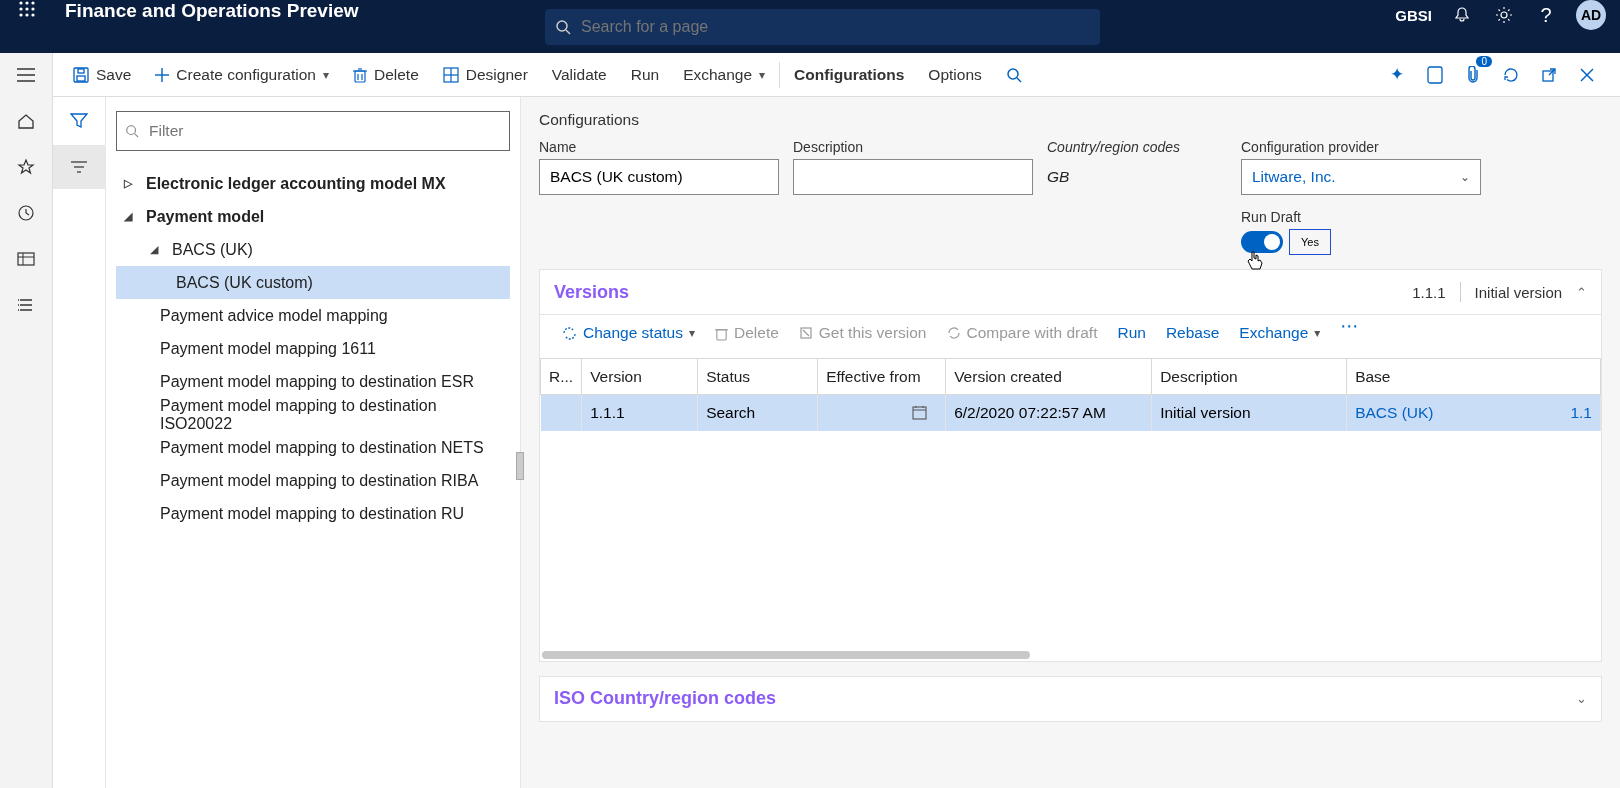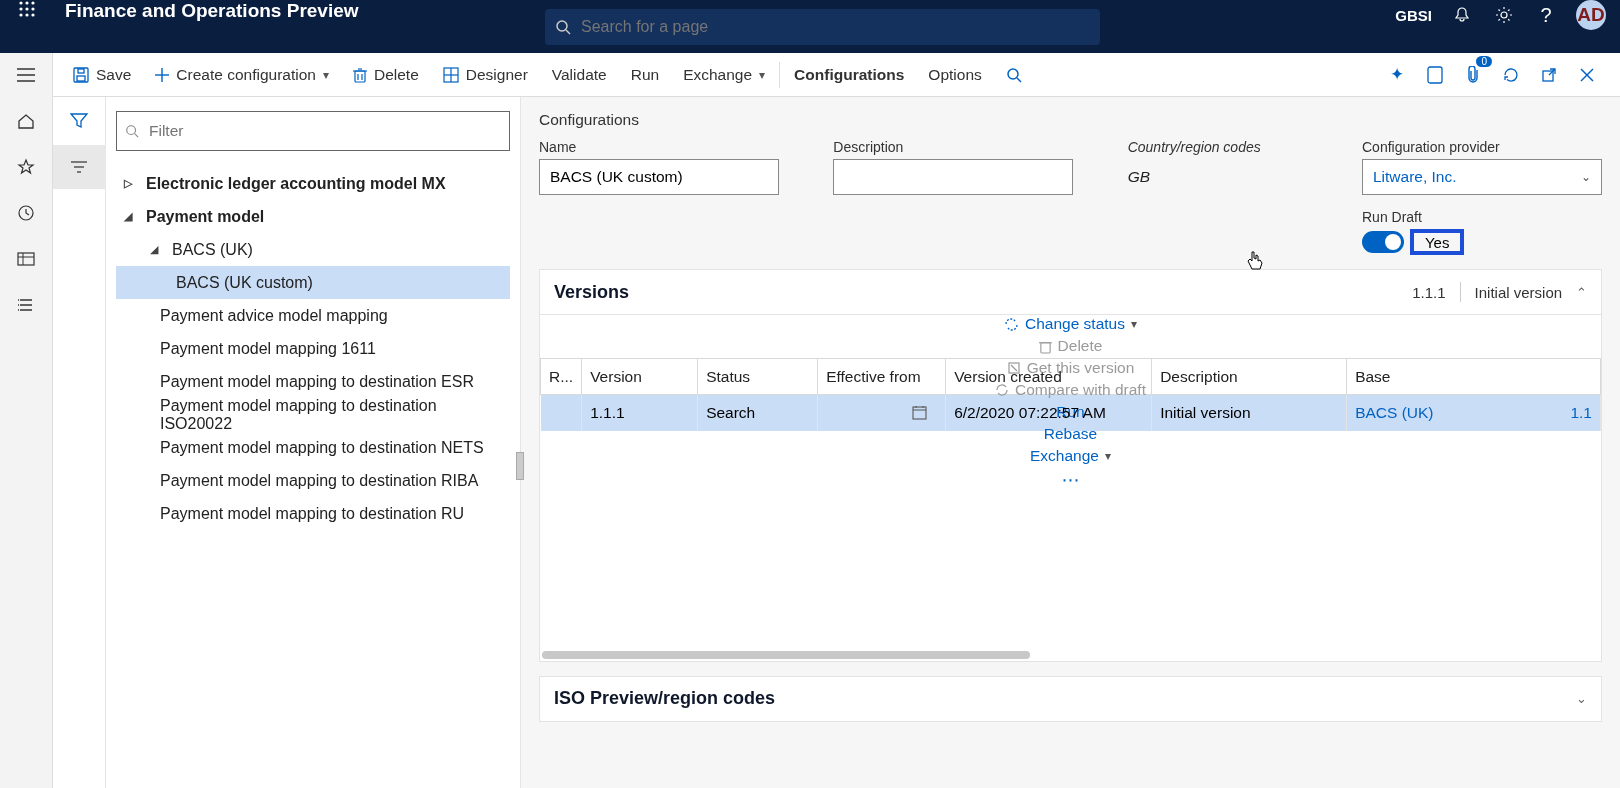--- a/index.html
+++ b/index.html
@@ -8,21 +8,21 @@
   
   .top-header { background: #0a1e3f; height: 53px; display:flex; align-items:flex-start; color:#fff; }
   .waffle { width:53px; display:flex; align-items:center; justify-content:center; }
   .waffle svg { fill:#fff; }
   .app-title { font-size:19px; font-weight:600; margin-left:12px; }
   .search { margin-left:auto; margin-right:auto; width:555px; height:36px; background:#14305c; border-radius:4px; display:flex; align-items:center; color:#ccc; padding:0 10px; gap:10px; position:absolute; left:545px; top:9px; }
   .search input { background:transparent; border:0; color:#fff; font-size:16px; flex:1; outline:none; }
   .top-right { margin-left:auto; display:flex; align-items:center; gap:18px; margin-right:14px; }
   .top-right span { font-size:15px; font-weight:600; }
   .top-icon { width:24px; height:24px; display:flex; align-items:center; justify-content:center; font-size:18px; }
-  .avatar { width:30px; height:30px; border-radius:50%; background:#bcd3ef; color:#7f1d1d; display:flex; align-items:center; justify-content:center; font-size:19px; font-weight:600; }
+  .avatar { width:30px; height:30px; border-radius:50%; background:#bcd3ef; color:#000000; display:flex; align-items:center; justify-content:center; font-size:14px; font-weight:600; }
 
   
   .cmdbar-wrap { display:flex; height:44px; border-bottom:1px solid #ddd; }
   .cmdbar { flex:1; display:flex; align-items:center; padding:0 8px; }
   .left-rail-cmd { width:53px; height:44px; display:flex; align-items:center; justify-content:center; background:#f3f3f3; border-right:1px solid #ddd; }
   .left-rail-cmd svg { stroke:#333; }
   .cmd { display:flex; align-items:center; gap:7px; padding:0 12px; height:44px; color:#333; font-size:15.5px; cursor:pointer; border:none; background:transparent; }
   .cmd.tab-sel { font-weight:600; }
   .vdiv { width:1px; height:26px; background:#ddd; margin:0 2px; }
   .cmdbar-right { margin-left:auto; display:flex; align-items:center; gap:4px; padding-right:8px; }
@@ -49,42 +49,42 @@
   .tree-row.l0 { padding-left:8px; font-weight:600; }
   .tree-row.l1 { padding-left:34px; font-weight:600; }
   .tree-row.l2 { padding-left:44px; }
   .tree-row.l3 { padding-left:60px; }
   .tree-row.selected { background:#c9ddf7; }
   .tri { width:14px; display:inline-block; font-size:11px; margin-right:8px; color:#444; }
 
   
   .main { flex:1; padding:14px 18px 0 18px; background:#f6f6f6; overflow:hidden; }
   .page-sect-title { font-size:15.5px; color:#333; margin-bottom:10px; }
-  .fieldrow { display:flex; gap:14px; margin-bottom:12px;justify-content:space-between; }
+  .fieldrow { display:flex; gap:14px; margin-bottom:12px; }
   .field { display:flex; flex-direction:column; gap:4px; }
   .field label { font-size:14px; color:#333; }
   .text-in { height:36px; border:1px solid #888; background:#fff; padding:0 10px; font-size:15.5px; }
   .text-static { height:36px; display:flex; align-items:center; font-size:15.5px; color:#222; }
   .select-in { height:36px; border:1px solid #888; background:#fff; padding:0 10px; font-size:15.5px; color:#0062c3; display:flex; align-items:center; justify-content:space-between; cursor:pointer; }
   .chev-dn { font-size:12px; color:#555; }
 
   .toggle-row { display:flex; align-items:center; gap:6px; }
   .toggle { width:42px; height:22px; background:#0062c3; border-radius:11px; position:relative; cursor:pointer; }
   .toggle .knob { width:16px; height:16px; background:#fff; border-radius:50%; position:absolute; right:3px; top:3px; }
-  .toggle-val { border:4px solid #1d4ed8; height:26px; padding:0 11px; display:flex; align-items:center; font-size:15px; }
+  .toggle-val { border:1px solid #1d4ed8; height:26px; padding:0 11px; display:flex; align-items:center; font-size:11px; }
   .cursor-hand { position:absolute; left:1244px; top:250px; font-size:20px; pointer-events:none; z-index:50; }
 
   
   .card { background:#fff; border:1px solid #e3e3e3; margin-top:14px; }
   .card-head { display:flex; align-items:center; height:44px; padding:0 14px; }
-  .card-head h2 { font-size:18px; font-weight:600; color:#0f172a; }
+  .card-head h2 { font-size:18px; font-weight:600; color:#8b5cf6; }
   .card-head-right { margin-left:auto; display:flex; align-items:center; gap:14px; color:#333; font-size:15px; }
   .card-head-right .vd { width:1px; height:20px; background:#ccc; }
 
-  .card-actions { display:flex; align-items:center; height:44px; padding:0 14px; gap:4px; border-top:1px solid #e4e4e4;flex-direction:column; }
+  .card-actions { display:flex; height:44px; padding:0 14px; gap:4px; border-top:1px solid #e4e4e4; }
   .act { display:flex; align-items:center; gap:6px; padding:0 8px; height:36px; font-size:15.5px; color:#333; border:none; background:transparent; cursor:pointer; }
   .act.disabled { color:#9a9a9a; cursor:default; }
   .act.link { color:#0062c3; }
   .more-dots { font-size:18px; color:#0062c3; padding:0 8px; }
 
   table.grid { width:100%; border-collapse:collapse; font-size:15.5px; }
   table.grid th { text-align:left; font-weight:400; color:#222; height:36px; padding:0 8px; border:1px solid #d9d9d9; background:#fff; }
   table.grid td { height:36px; padding:0 8px; border-right:1px solid #e4e4e4; }
   table.grid tr.sel td { background:#c9ddf7; }
   .link-c { color:#0062c3; }
@@ -471,21 +471,21 @@
         </tbody>
       </table>
       <div class="empty-body"></div>
       <div class="hscroll">
           <div class="hscroll-bar"></div>
         </div>
     </div>
 
     <div class="card iso-card" style="margin-top:14px;">
       <div class="card-head">
-        <h2>ISO Preview/region codes</h2>
+        <h2>ISO Country/region codes</h2>
         <div class="card-head-right">
             <span style="font-size:13px;color:#666;">⌄</span>
           </div>
       </div>
     </div>
   </div>
 </div>
 
 <div class="cursor-hand">
   <svg width="22" height="26" viewBox="0 0 22 26">

